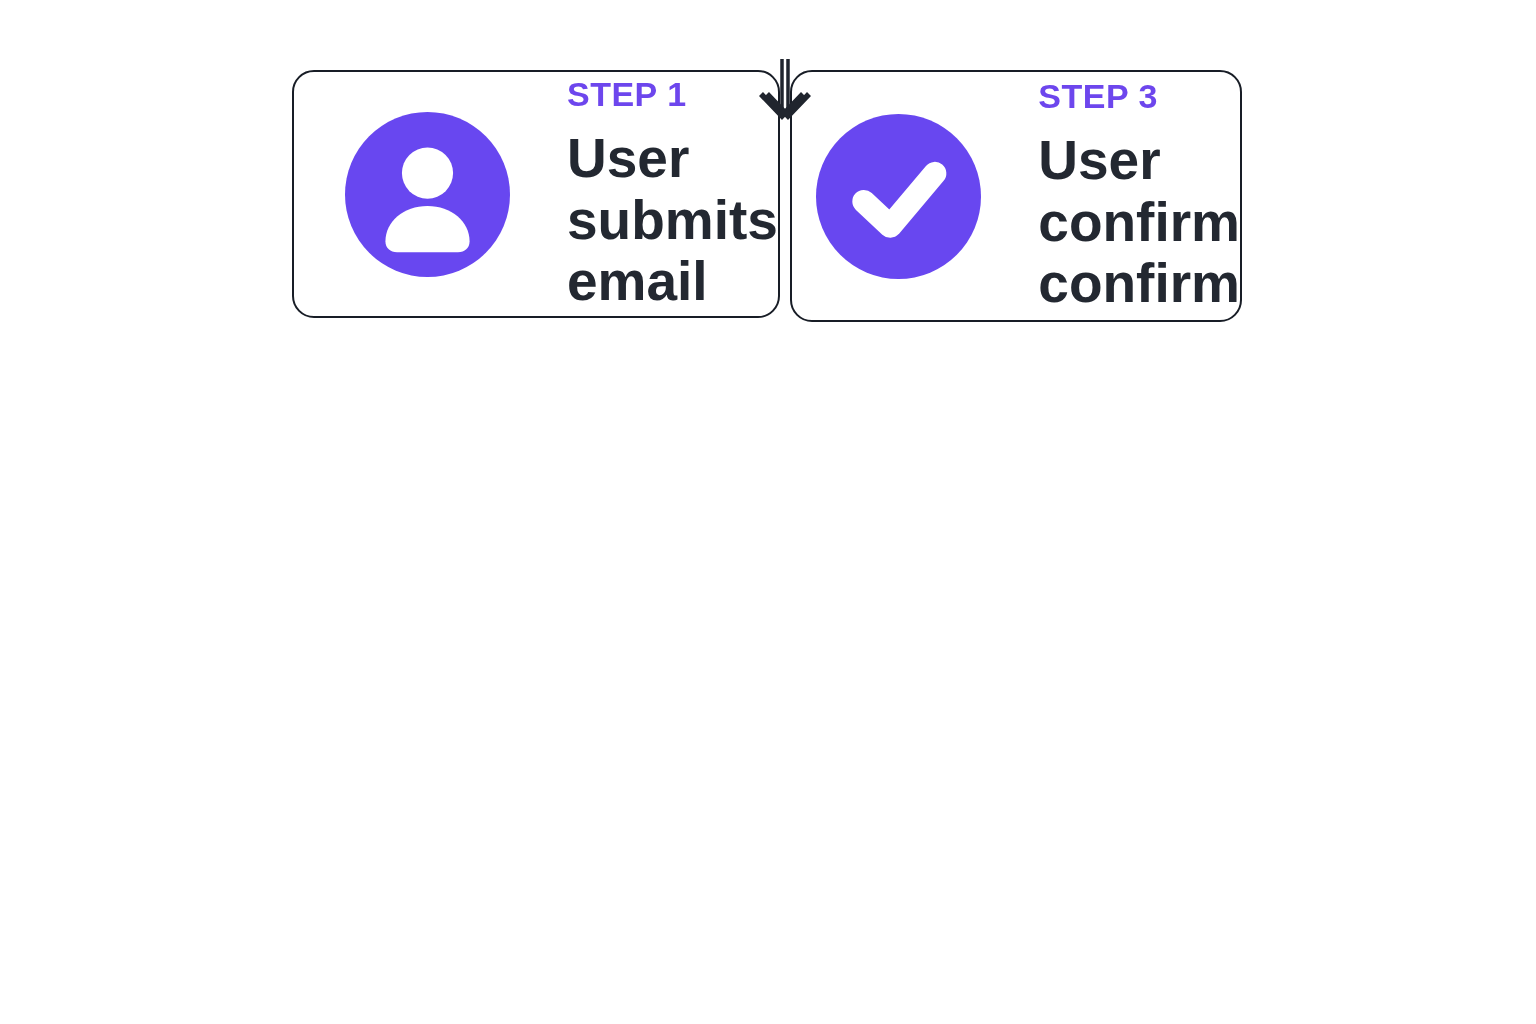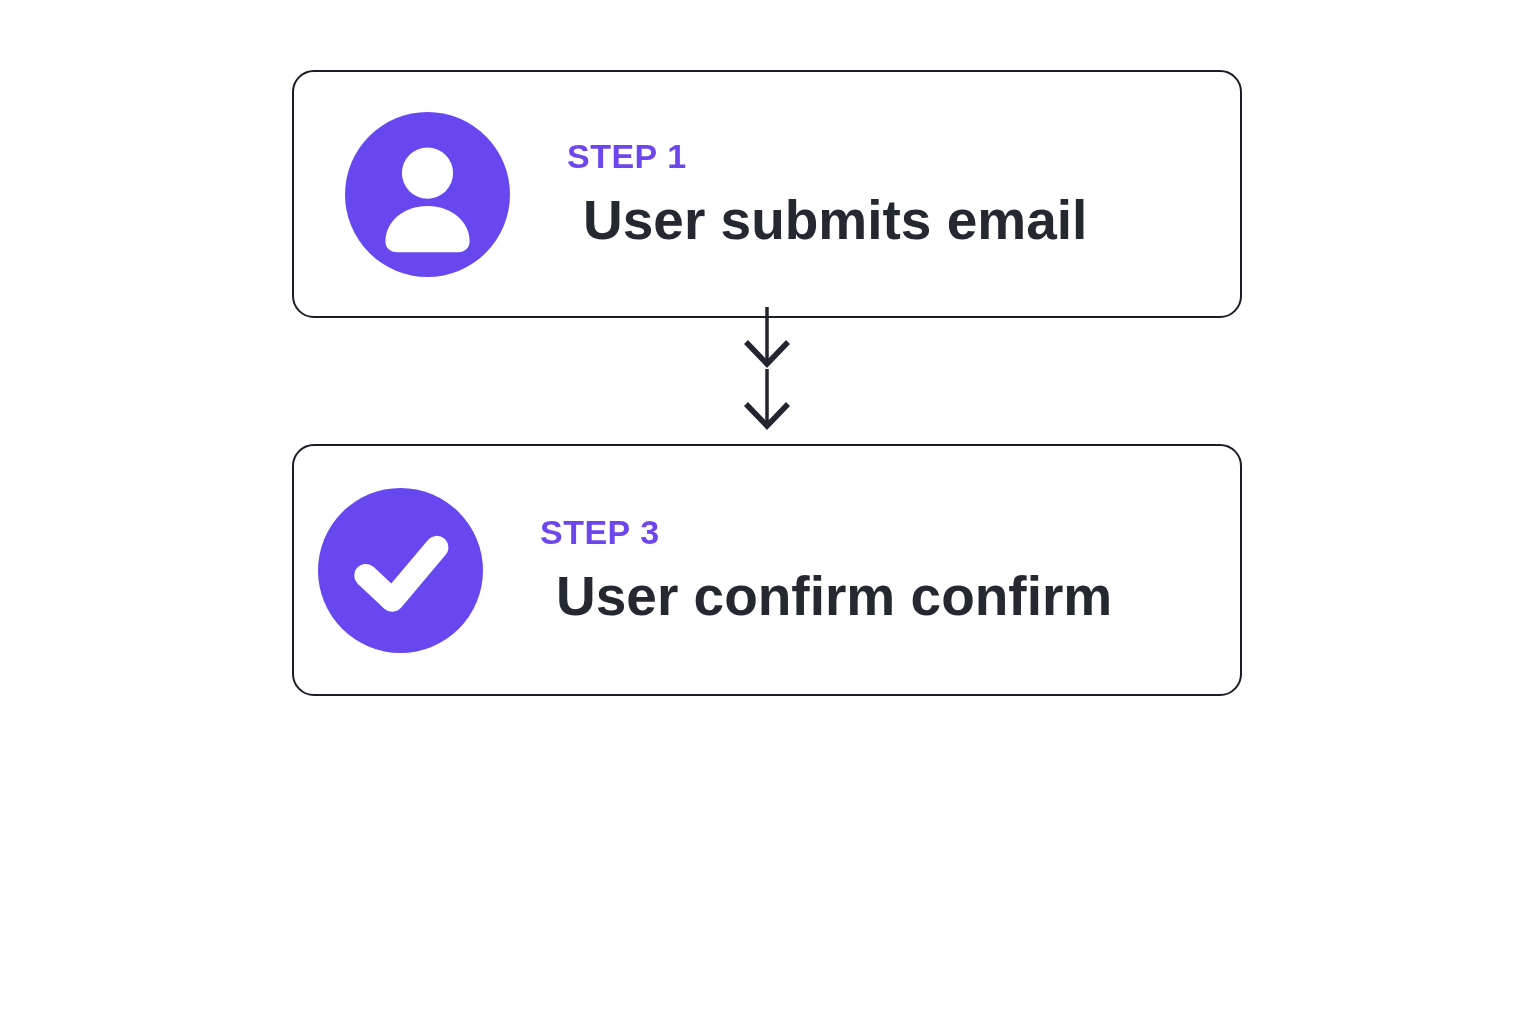--- a/index.html
+++ b/index.html
@@ -17,21 +17,20 @@
     background:var(--background);
     font-family:"Liberation Sans","DejaVu Sans",sans-serif;
   }
   .canvas{position:relative;width:1536px;height:1024px;}
   .flow{
     position:absolute;
     left:292px;
     top:70px;
     width:950px;
     display:flex;
-    flex-direction:column;
     align-items:stretch;
   }
   .step-card{
     width:950px;
     border:2.5px solid var(--outline-color);
     border-radius:22px;
     background:#ffffff;
     display:flex;
     align-items:center;
     padding-left:51px;
@@ -61,21 +60,20 @@
     letter-spacing:0.5px;
     color:var(--step-label-color);
     margin-bottom:14px;
   }
   .step-title{
     font-size:55px;
     font-weight:700;
     line-height:1.12;
     color:var(--title-color);
     max-width:640px;
-    margin-left:16px;
   }
   .connector{
     position:relative;
     width:100%;
     display:flex;
     justify-content:center;
     overflow:visible;
   }
   .gap-1{height:62px;}
   .gap-2{height:64px;}

